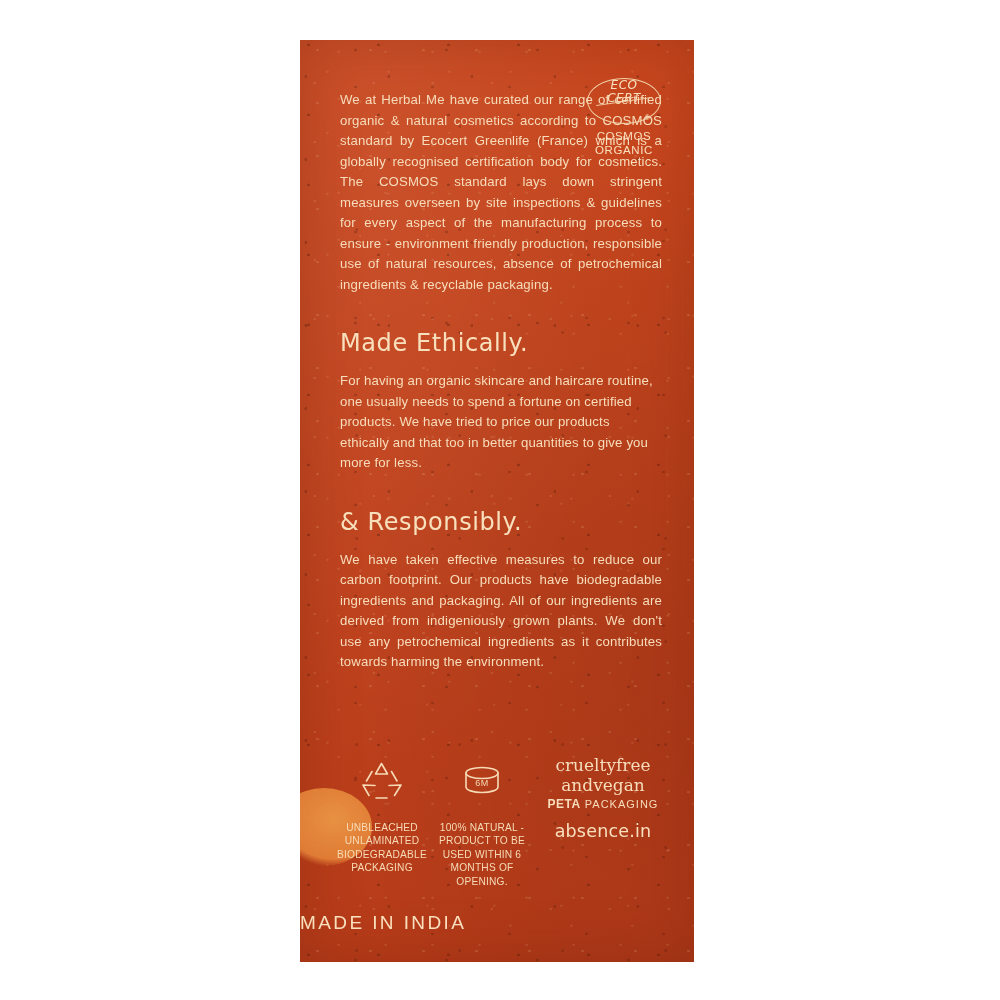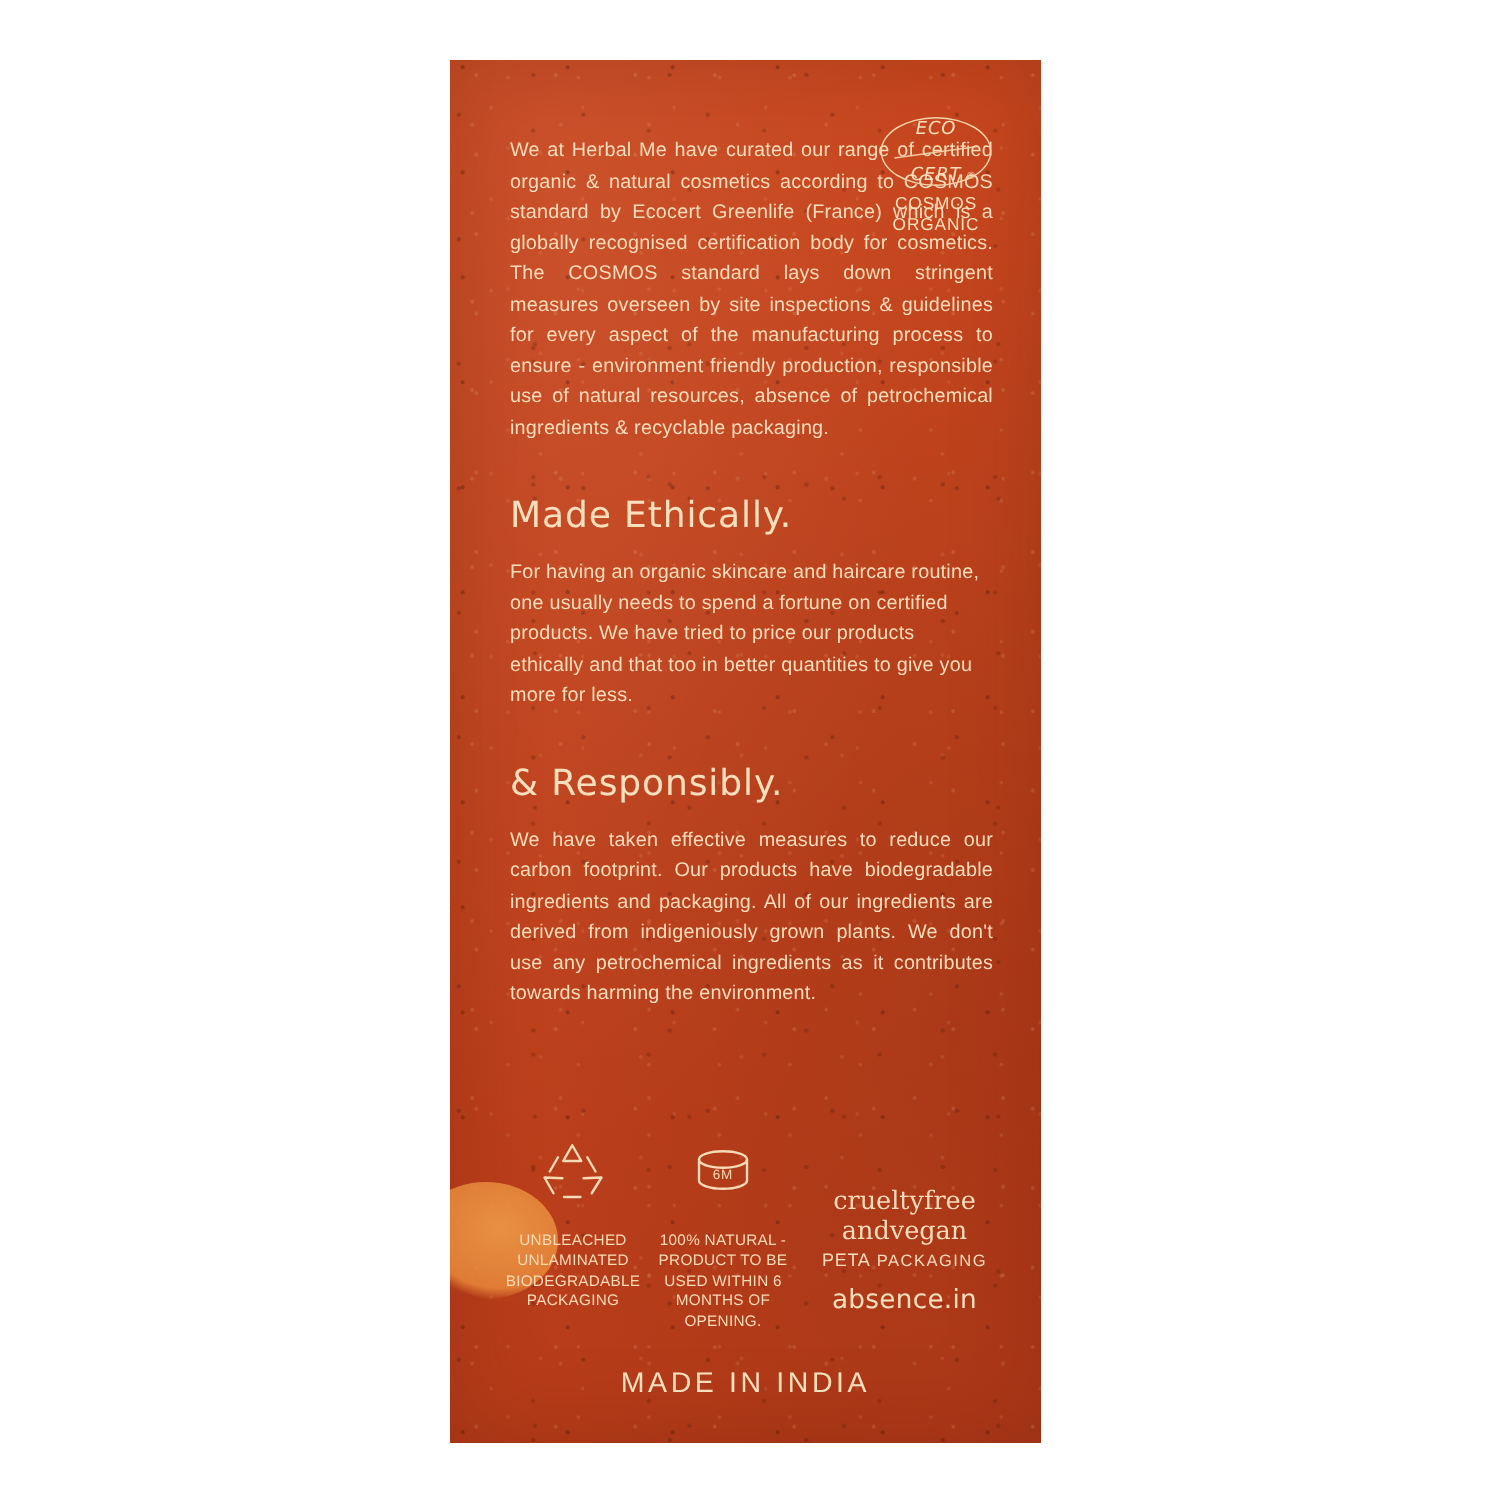--- a/index.html
+++ b/index.html
@@ -109,21 +109,21 @@
   #ecocert .oval {
     width: 72px;
     height: 44px;
     margin: 0 auto;
     border: 1.6px solid #f3d3a8;
     border-radius: 50%;
     position: relative;
     display: flex;
     flex-direction: column;
     align-items: center;
-    justify-content: space-between;
+    justify-content: flex-start;
     line-height: 13px;
   }
   #ecocert .oval span {
     font-size: 12px;
     font-style: italic;
     letter-spacing: .5px;
     font-family: "DejaVu Sans", sans-serif;
   }
   #ecocert .oval .slash {
     position: absolute;
@@ -152,56 +152,56 @@
   #iconrow {
     position: absolute;
     left: 34px;
     right: 22px;
     bottom: 74px;
     display: flex;
     align-items: flex-start;
     justify-content: space-between;
   }
   .icol { width: 96px; text-align: center; color: #f6dbb6; }
-  .icol.wide { width: 138px; text-align: center; margin-top: 36px; }
+  .icol.wide { width: 138px; text-align: center; }
   .icap {
     font-size: 10.2px;
     line-height: 13.4px;
     letter-spacing: .2px;
     margin-top: 20px;
   }
   .glyph { height: 46px; display: flex; align-items: flex-end; justify-content: center; }
 
   .cf-line {
     font-family: "DejaVu Serif", serif;
     font-size: 17px;
     line-height: 20px;
     color: #f7ddbb;
   }
   .peta {
     margin-top: 2px;
     font-size: 11px;
     letter-spacing: 1px;
     color: #f7ddbb;
   }
-  .peta b { font-weight: 400; font-size: 12px; letter-spacing: .5px; text-align: center; }
+  .peta b { font-weight: 700; font-size: 12px; letter-spacing: .5px; text-align: center; }
   .site {
     margin-top: 10px;
     font-family: "DejaVu Sans", sans-serif;
     font-size: 17.5px;
     color: #f9e0bd;
     letter-spacing: .2px;
   }
 
   #madein {
     position: absolute;
     left: 0;
     right: 0;
     bottom: 28px;
-    text-align: center;
+    text-align: left;
     font-size: 19px;
     letter-spacing: 2.4px;
     color: #f9e0bd;
   }
 
   svg { display: block; }
   .stroke { fill: none; stroke: #f6dbb6; stroke-width: 1.6; stroke-linejoin: round; stroke-linecap: round; }
 </style>
 </head>
 <body>

